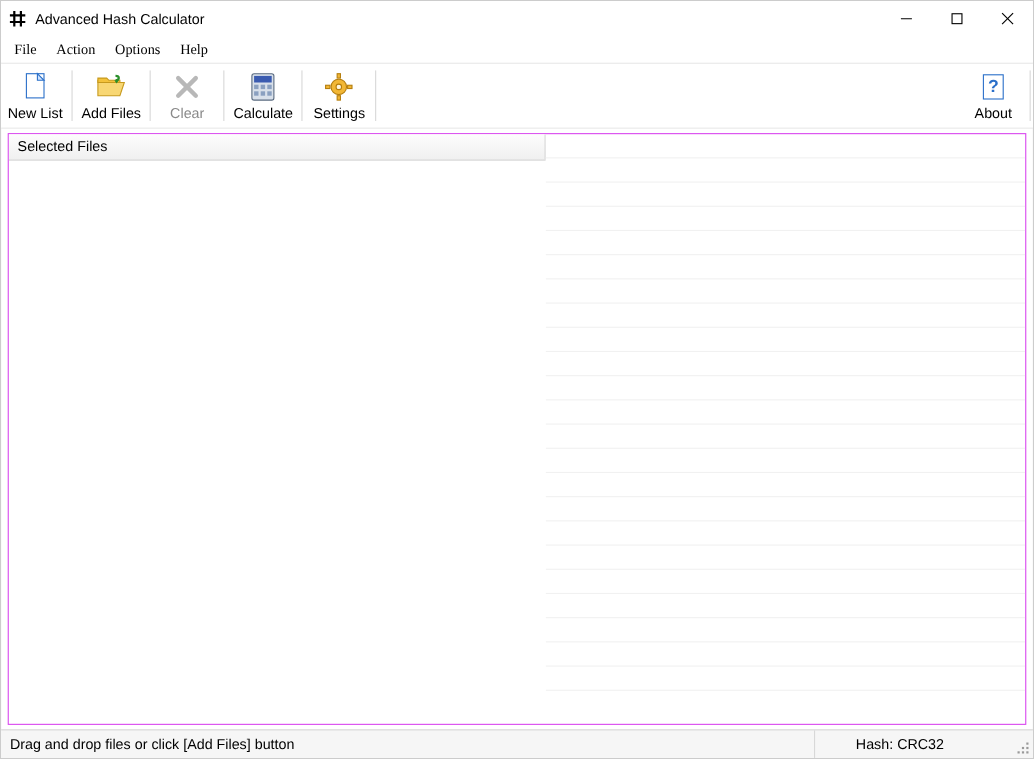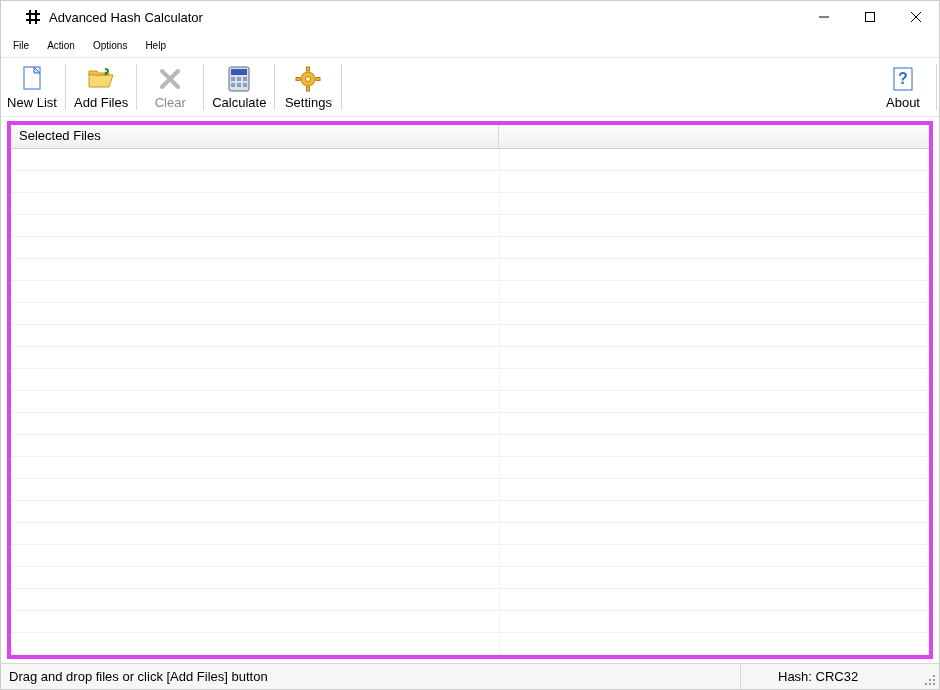--- a/index.html
+++ b/index.html
@@ -12,21 +12,21 @@
       overflow: hidden;
       display: flex;
       flex-direction: column;
       border: 1px solid #ccc;
     }
     
     .titlebar {
       display: flex;
       align-items: center;
       height: 32px;
-      padding-left: 24px;
+      padding-left: 7px;
       background: #ffffff;
     }
     .titlebar .app-icon { width: 16px; height: 16px; margin-right: 8px; }
     .titlebar .title { flex: 1; font-size: 13px; color: #000; }
     .win-controls { display: flex; }
     .win-btn {
       width: 46px; height: 32px;
       display: flex; align-items: center; justify-content: center;
       cursor: default;
     }
@@ -35,22 +35,23 @@
     .menubar {
       display: flex;
       align-items: center;
       height: 24px;
       padding: 0 4px;
       gap: 2px;
       background: #ffffff;
     }
     .menu-item {
       padding: 2px 8px;
-      font-size: 10px;
+      font-size: 13px;
       cursor: default;
+      font-family: Liberation Serif, serif;
     }
     
     .toolbar {
       display: flex;
       align-items: stretch;
       height: 60px;
       background: #ffffff;
       border-top: 1px solid #e8e8e8;
       border-bottom: 1px solid #e8e8e8;
       padding: 2px 0;
@@ -74,23 +75,23 @@
     .tool-sep {
       width: 1px;
       background: #d8d8d8;
       margin: 4px 2px;
     }
     .tool-spacer { flex: 1; }
     
     .table-area {
       flex: 1;
       display: flex;
-      flex-direction: column;
+      flex-direction: row;
       margin: 4px 6px 4px 6px;
-      border: 4px solid #d946ef;
+      border: 1px solid #d946ef;
       background: #ffffff;
       overflow: hidden;
     }
     .table-head {
       display: flex;
       height: 24px;
       background: linear-gradient(#fdfdfd, #f0f0f0);
       border-bottom: 1px solid #d0d0d0;
     }
     .col-h {

